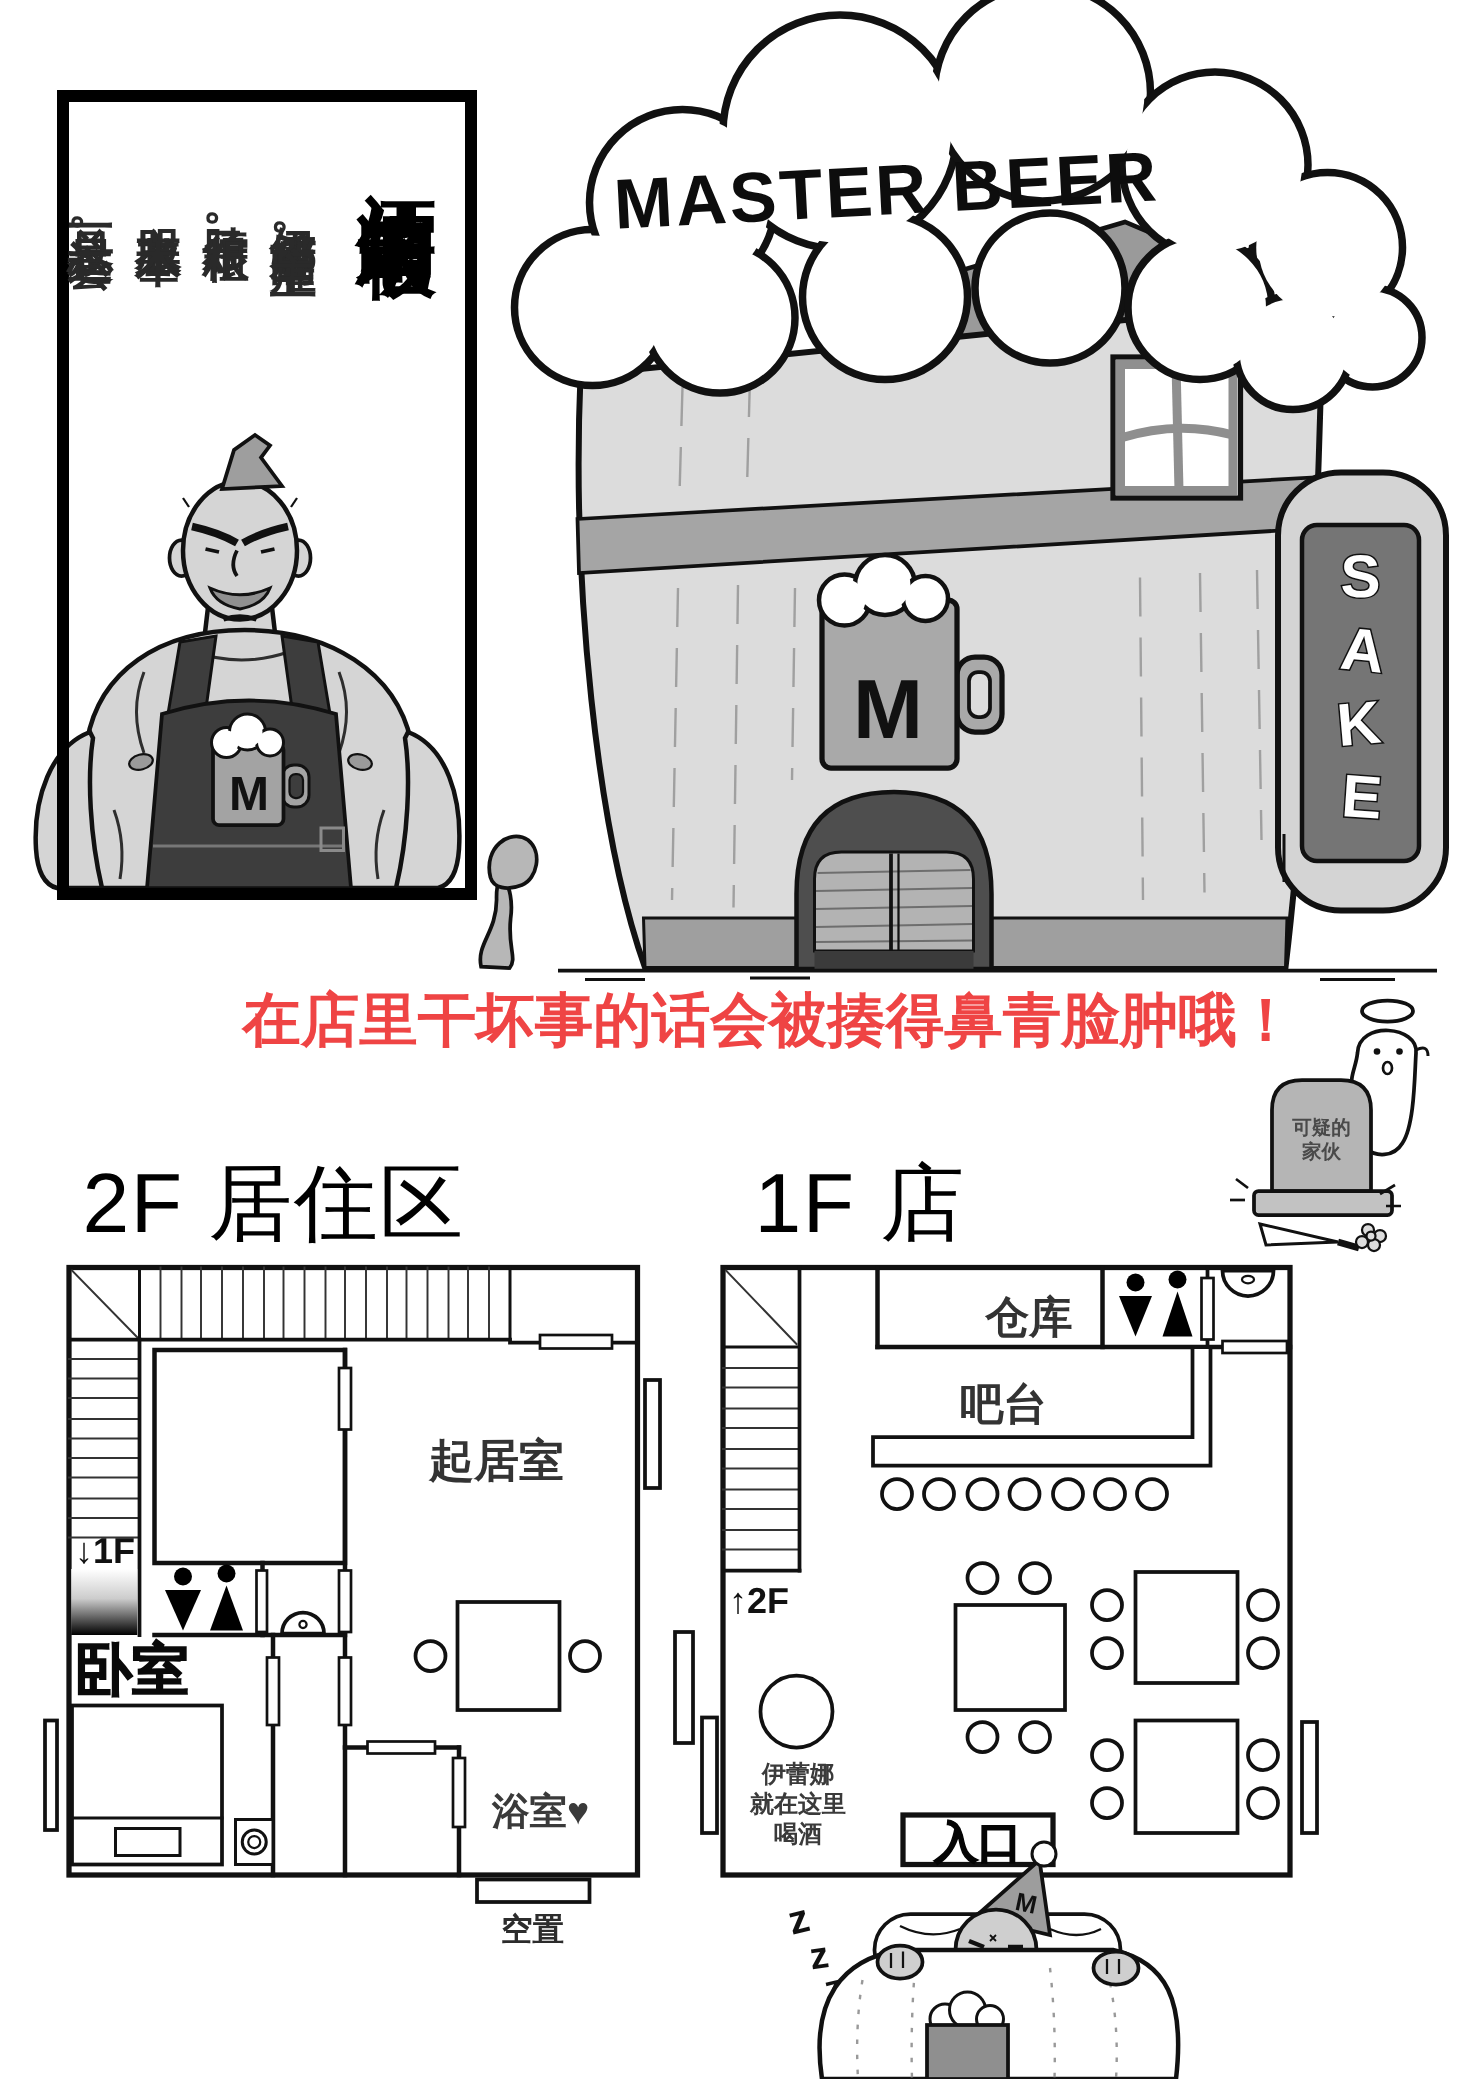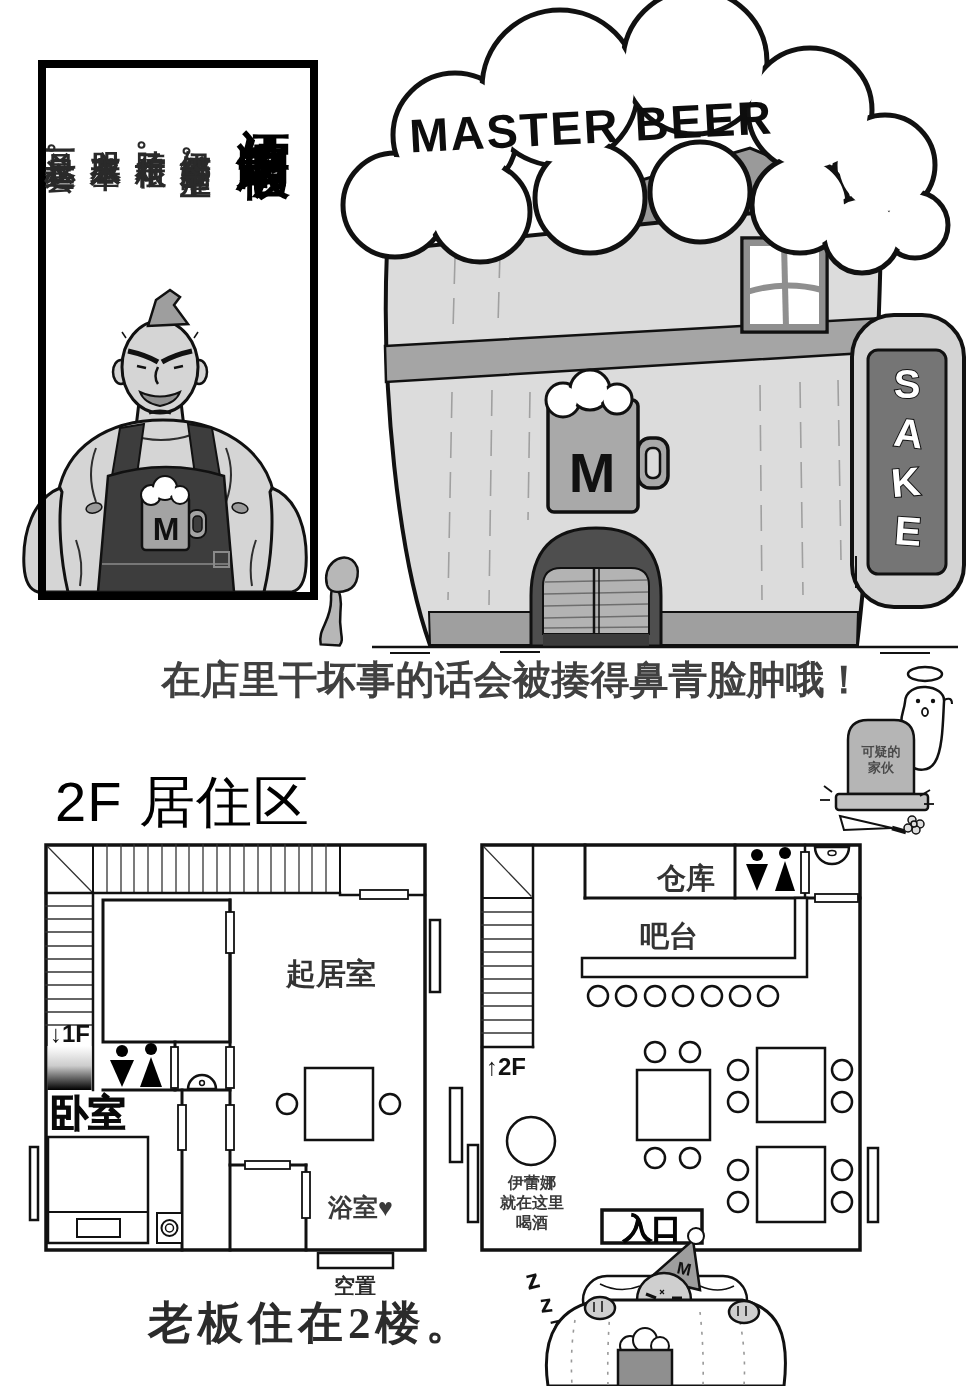--- a/index.html
+++ b/index.html
@@ -10,21 +10,21 @@
   
   .panel{position:absolute;left:38px;top:60px;width:280px;height:540px;
          border:8px solid #000;box-sizing:border-box;}
   .vtext{position:absolute;top:10px;right:10px;height:505px;
          writing-mode:vertical-rl;text-orientation:upright;
          color:#1c1c1c;font-weight:700;}
   .vcol{letter-spacing:3px;font-size:31px;padding-top:48px;margin-left:3px;color:#2a2a2a;}
   .vtitle{font-size:53px;letter-spacing:5px;padding-top:8px;margin-left:12px;color:#000;}
   
   .caption{position:absolute;left:140px;top:653px;width:745px;text-align:center;
-           font-size:39px;font-weight:bold;color:#404040;letter-spacing:0px;}
+           font-size:39px;font-weight:bold;color:#ef4444;letter-spacing:0px;}
   
   .hdr{position:absolute;font-family:"Liberation Sans",sans-serif;font-weight:normal;
        font-size:56px;color:#000;letter-spacing:1px;}
   .hdr2f{left:55px;top:765px;}
   .hdr1f{left:503px;top:765px;}
   
   .footer{position:absolute;left:148px;top:1293px;font-size:45px;font-weight:bold;
           color:#2b2b2b;letter-spacing:5px;}
 </style>
 </head>
@@ -508,15 +508,15 @@
       <div class="vcol">伊希娜的雇主。</div>
       <div class="vcol">脖子很粗。</div>
       <div class="vcol">衣服基本</div>
       <div class="vcol">总是这一套。</div>
     </div>
   </div>
 
   <div class="caption">在店里干坏事的话会被揍得鼻青脸肿哦！</div>
 
   <div class="hdr hdr2f">2F 居住区</div>
-
-  <div class="footer">老板住在2楼。</div>
+  <div class="hdr hdr1f">1F 店</div>
+
 </div>
 
 </body></html>

